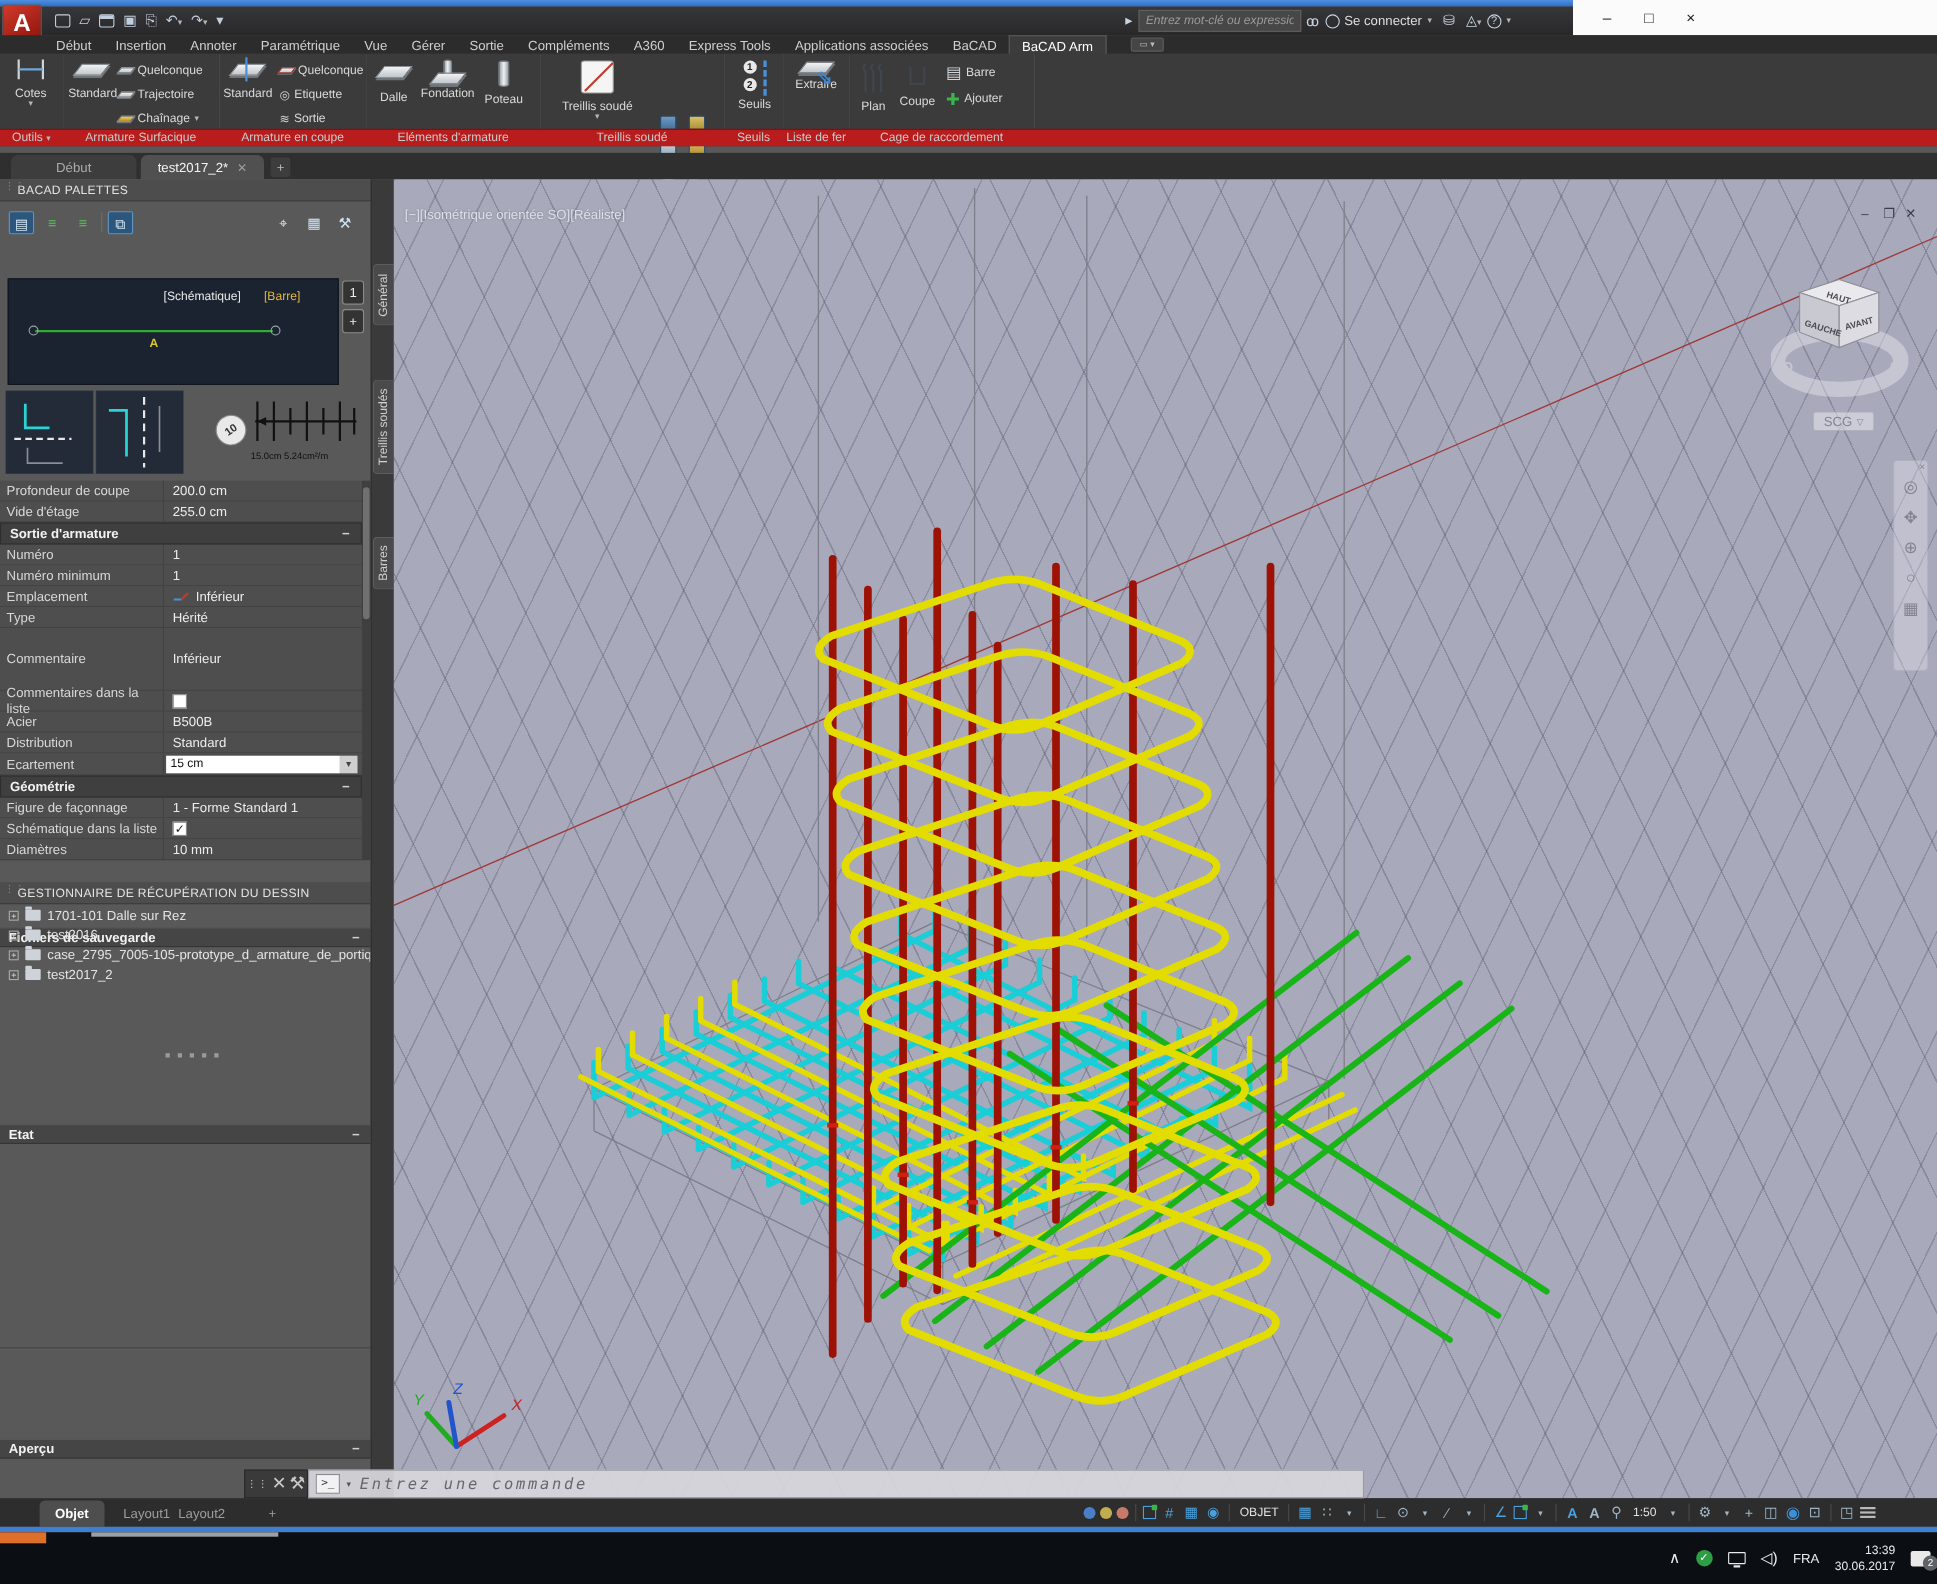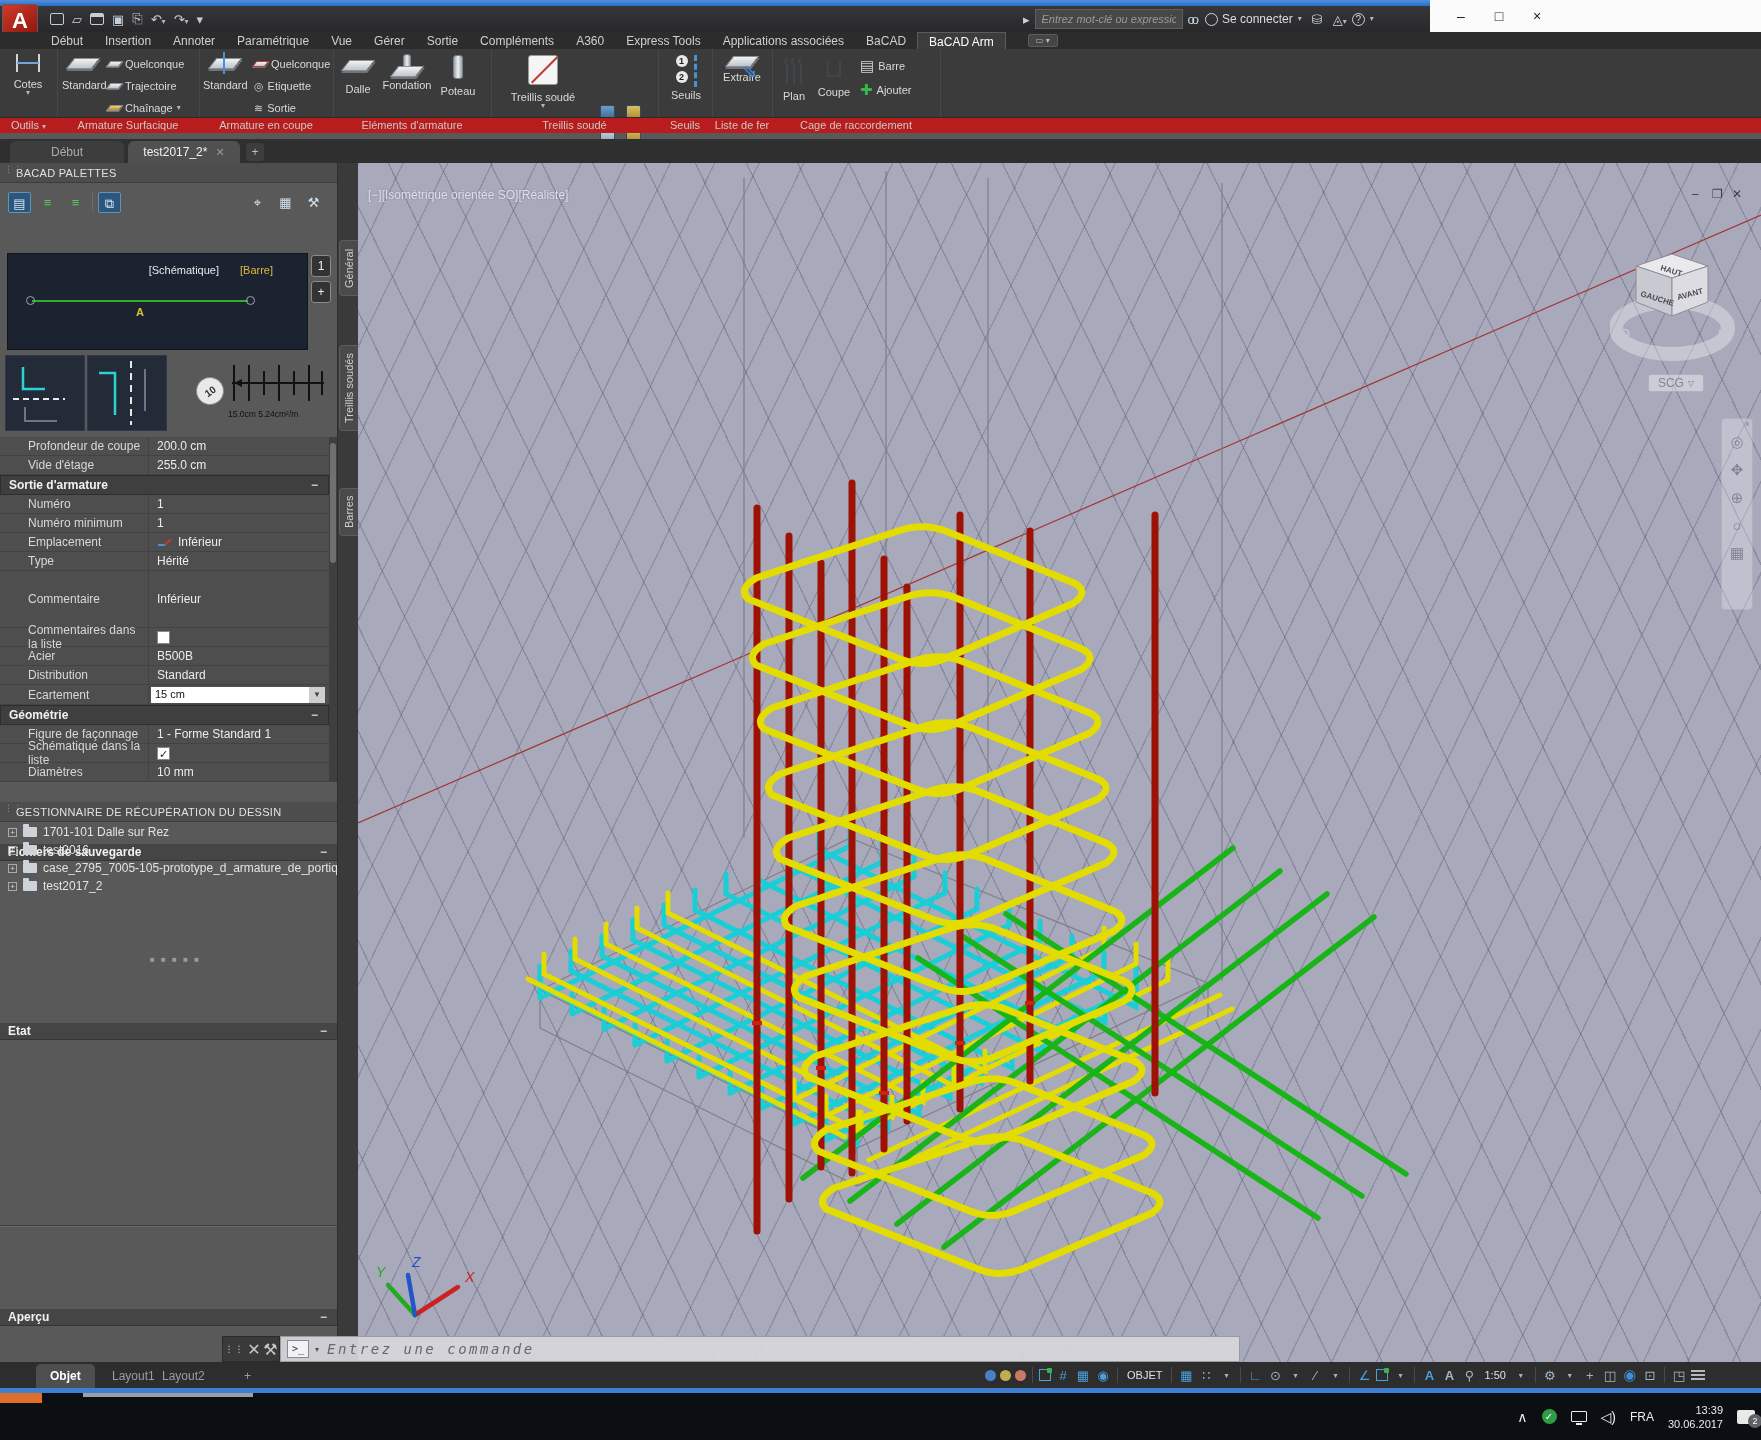--- a/index.html
+++ b/index.html
@@ -78,21 +78,21 @@
   #prevA{position:absolute;left:128px;top:52px;color:#d8c42f;font-size:11px;font-weight:bold;}
   .sidebtn{position:absolute;left:311px;width:20px;height:22px;background:#333;border:1px solid #8a8a8a;border-radius:3px;color:#eee;font-size:12px;text-align:center;line-height:20px;}
   .thumbsvg{position:absolute;top:192px;}
   #diam-ic{position:absolute;left:196px;top:214px;width:28px;height:28px;background:#e9e9e9;border-radius:50%;color:#333;font-size:10px;font-weight:bold;display:flex;align-items:center;justify-content:center;transform:rotate(-35deg);border:1px solid #888;}
   #spacing-cap{position:absolute;left:228px;top:246px;width:106px;font-size:8.5px;color:#111;}
   
   #grid{position:absolute;left:0;top:274px;width:329px;}
   .prow{display:flex;height:19px;background:#4e4e4e;border-bottom:1px solid #424242;font-size:12px;}
   .prow.tall{height:57px;}
   .prow.combo{height:20px;justify-content:flex-end;}
-  .pl{width:148px;padding-left:28px;color:#d8d8d8;display:flex;align-items:center;}
+  .pl{width:148px;padding-left:6px;color:#d8d8d8;display:flex;align-items:center;}
   .pv{flex:1;padding-left:8px;color:#ececec;display:flex;align-items:center;gap:5px;border-left:1px solid #424242;}
   .gsec{position:relative;height:20px;background:#3f3f3f;border:1px solid #2e2e2e;color:#f2f2f2;font-weight:bold;font-size:12px;display:flex;align-items:center;padding-left:8px;}
   .cb{width:13px;height:13px;background:#fff;border:1px solid #888;font-size:11px;line-height:13px;text-align:center;color:#222;}
   .combo-box{display:flex;align-items:center;height:16px;flex:1;margin-right:2px;}
   .combo-txt{flex:1;height:16px;background:#fff;color:#111;font-size:11px;padding:1px 4px;}
   .combo-arr{width:16px;height:16px;background:#cfcfcf;color:#444;font-size:8px;text-align:center;line-height:16px;}
   #gridscroll{position:absolute;left:329px;top:274px;width:8px;height:345px;background:#3f3f3f;}
   #gridthumb{position:absolute;left:1px;top:6px;width:6px;height:120px;background:#707070;border-radius:3px;}
   
   .tree-item{display:flex;align-items:center;height:18px;font-size:12px;color:#e3e3e3;padding-left:8px;gap:6px;white-space:nowrap;overflow:hidden;}

